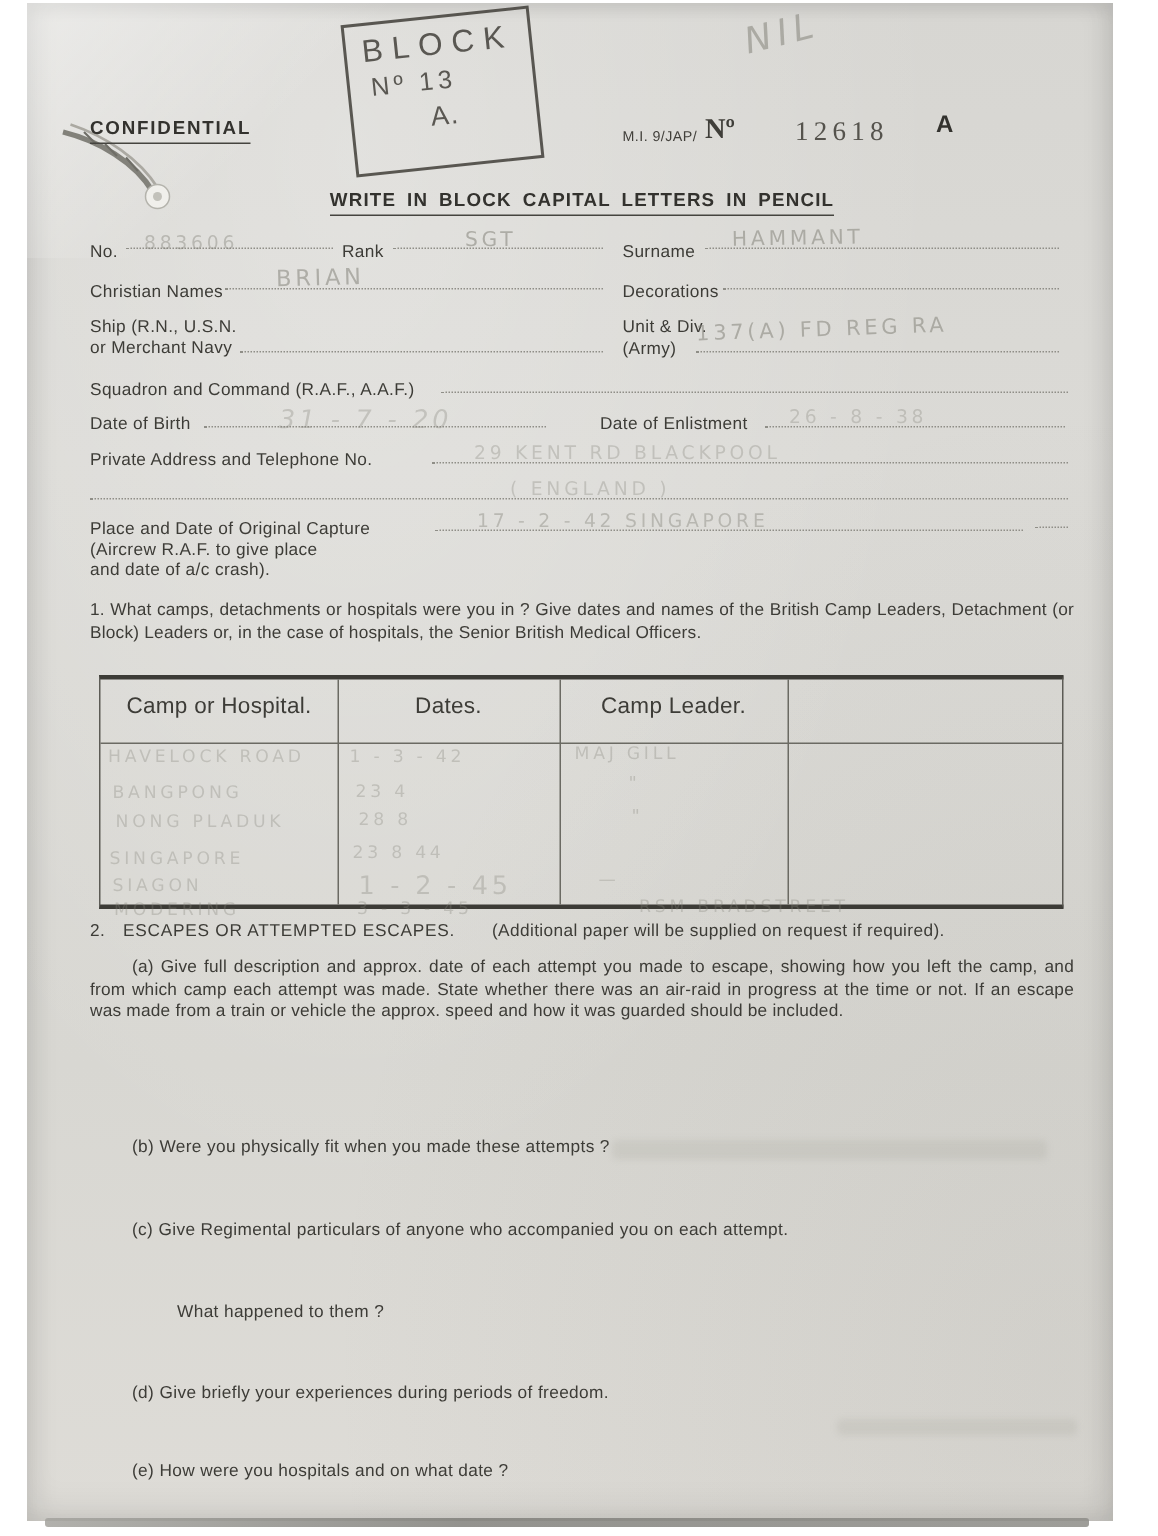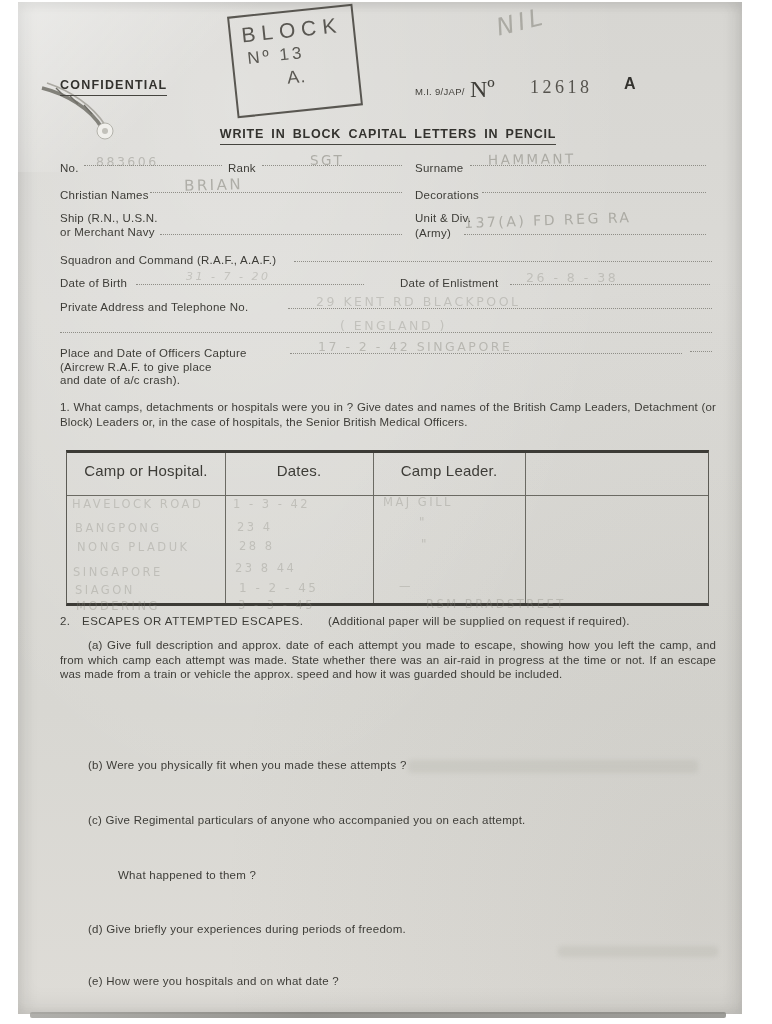--- a/index.html
+++ b/index.html
@@ -24,21 +24,21 @@
     position:absolute;left:214px;top:8px;width:122px;height:92px;
     border:2.6px solid rgba(58,56,50,.82);transform:rotate(-6deg);
     color:rgba(66,64,57,.85);text-align:center;padding-top:6px;
   }
   .stamp .s1{font-size:21px;letter-spacing:6px;font-weight:500;}
   .stamp .s2{font-size:17px;letter-spacing:3px;text-align:left;padding-left:14px;margin-top:2px;}
   .stamp .s3{font-size:18px;letter-spacing:1px;margin-top:3px;}
   .conf{position:absolute;left:42px;top:76px;font-size:12.5px;font-weight:bold;letter-spacing:1.2px;
         color:#33322e;border-bottom:1.8px solid #45443f;padding-bottom:3px;}
   .mi{position:absolute;left:397px;top:84px;font-size:9.5px;color:#413f3a;letter-spacing:.3px;}
-  .bigno{position:absolute;left:452px;top:74px;font-family:"Liberation Serif",serif;font-size:24px;font-weight:normal;color:#3f3e39;}
+  .bigno{position:absolute;left:452px;top:74px;font-family:"Liberation Serif",serif;font-size:19px;font-weight:bold;color:#3f3e39;}
   .serial{position:absolute;left:512px;top:75px;font-family:"Liberation Serif",serif;font-size:18px;letter-spacing:3.5px;color:#55534d;}
   .serA{position:absolute;left:606px;top:73px;font-size:16px;font-weight:bold;color:#33322e;letter-spacing:.5px;}
   .title{position:absolute;left:150px;top:122px;width:440px;text-align:center;}
   .title span{font-size:12.5px;font-weight:bold;letter-spacing:.8px;word-spacing:3px;color:#33322e;
         border-bottom:1.8px solid #45443f;padding-bottom:2.5px;}
   .tbl{position:absolute;left:48px;top:448px;width:641px;height:150px;
        border-top:3px solid #3c3b36;border-bottom:3px solid #3c3b36;
        border-left:1.5px solid #5c5b55;border-right:1.5px solid #5c5b55;}
   .vln{position:absolute;top:0;bottom:0;width:0;border-left:1.3px solid #6b6a63;}
   .hln{position:absolute;left:0;right:0;height:0;border-top:1.3px solid #6b6a63;}
@@ -108,34 +108,34 @@
   <div class="lbl" style="left:397px;top:210px;">Unit &amp; Div.</div>
   <div class="lbl" style="left:397px;top:225px;">(Army)</div>
   <div class="dline" style="left:446px;top:232px;width:242px;"></div>
   <div class="hw o55" style="left:446px;top:210px;font-size:14px;transform:rotate(-2deg);">137(A) FD REG RA</div>
 
   <div class="lbl" style="left:42px;top:252px;">Squadron and Command (R.A.F., A.A.F.)</div>
   <div class="dline" style="left:276px;top:259px;width:418px;"></div>
 
   <div class="lbl" style="left:42px;top:275px;">Date of Birth</div>
   <div class="dline" style="left:118px;top:282px;width:228px;"></div>
-  <div class="hw o30" style="left:168px;top:268px;font-size:11px;font-style:italic;">31 - 7 - 20</div>
+  <div class="hw o30" style="left:168px;top:268px;font-size:17px;font-style:italic;">31 - 7 - 20</div>
 
   <div class="lbl" style="left:382px;top:275px;">Date of Enlistment</div>
   <div class="dline" style="left:492px;top:282px;width:200px;"></div>
   <div class="hw o30" style="left:508px;top:268px;font-size:12.5px;">26 - 8 - 38</div>
 
   <div class="lbl" style="left:42px;top:299px;">Private Address and Telephone No.</div>
   <div class="dline" style="left:270px;top:306px;width:424px;"></div>
   <div class="hw o30" style="left:298px;top:292px;font-size:12.5px;">29  KENT  RD        BLACKPOOL</div>
 
   <div class="dline" style="left:42px;top:330px;width:652px;"></div>
   <div class="hw o30" style="left:322px;top:316px;font-size:12.5px;">( ENGLAND )</div>
 
-  <div class="lbl" style="left:42px;top:345px;">Place and Date of Officers Capture</div>
+  <div class="lbl" style="left:42px;top:345px;">Place and Date of Original Capture</div>
   <div class="dline" style="left:272px;top:351px;width:392px;"></div>
   <div class="dline" style="left:672px;top:349px;width:22px;"></div>
   <div class="hw o40" style="left:300px;top:337px;font-size:12.5px;">17 - 2 - 42        SINGAPORE</div>
   <div class="lbl" style="left:42px;top:359px;">(Aircrew R.A.F. to give place</div>
   <div class="lbl" style="left:42px;top:372px;">and date of a/c crash).</div>
 
   <div class="para" style="left:42px;top:398px;width:656px;">1.    What camps, detachments or hospitals were you in ?    Give dates and names of the British Camp Leaders,  Detachment (or Block) Leaders or, in the case of hospitals, the Senior British Medical Officers.</div>
 
   <div class="tbl">
     <div class="vln" style="left:158px;"></div>
@@ -156,21 +156,21 @@
     <div class="hw o30" style="left:352px;top:62px;font-size:12px;">"</div>
 
     <div class="hw o30" style="left:10px;top:87px;font-size:11.5px;">NONG PLADUK</div>
     <div class="hw o30" style="left:172px;top:86px;font-size:11.5px;">28  8</div>
     <div class="hw o30" style="left:354px;top:84px;font-size:12px;">"</div>
 
     <div class="hw o30" style="left:6px;top:112px;font-size:11.5px;">SINGAPORE</div>
     <div class="hw o30" style="left:168px;top:108px;font-size:11.5px;">23  8  44</div>
 
     <div class="hw o30" style="left:8px;top:130px;font-size:11.5px;">SIAGON</div>
-    <div class="hw o30" style="left:172px;top:128px;font-size:12px;">1 - 2 - 45</div>
+    <div class="hw o30" style="left:172px;top:128px;font-size:17px;">1 - 2 - 45</div>
     <div class="hw o30" style="left:332px;top:126px;font-size:11.5px;">—</div>
   </div>
 
   <div class="hw o30" style="left:58px;top:597px;font-size:11.5px;">MODERING</div>
   <div class="hw o30" style="left:220px;top:596px;font-size:11.5px;">3 - 3 - 45</div>
   <div class="hw o30" style="left:408px;top:595px;font-size:11.5px;">RSM   BRADSTREET</div>
 
   <div class="lbl" style="left:42px;top:613px;">2.</div>
   <div class="lbl" style="left:64px;top:613px;letter-spacing:.5px;">ESCAPES OR ATTEMPTED ESCAPES.</div>
   <div class="lbl" style="left:286px;top:613px;margin-left:24px;">(Additional paper will be supplied on request if required).</div>

